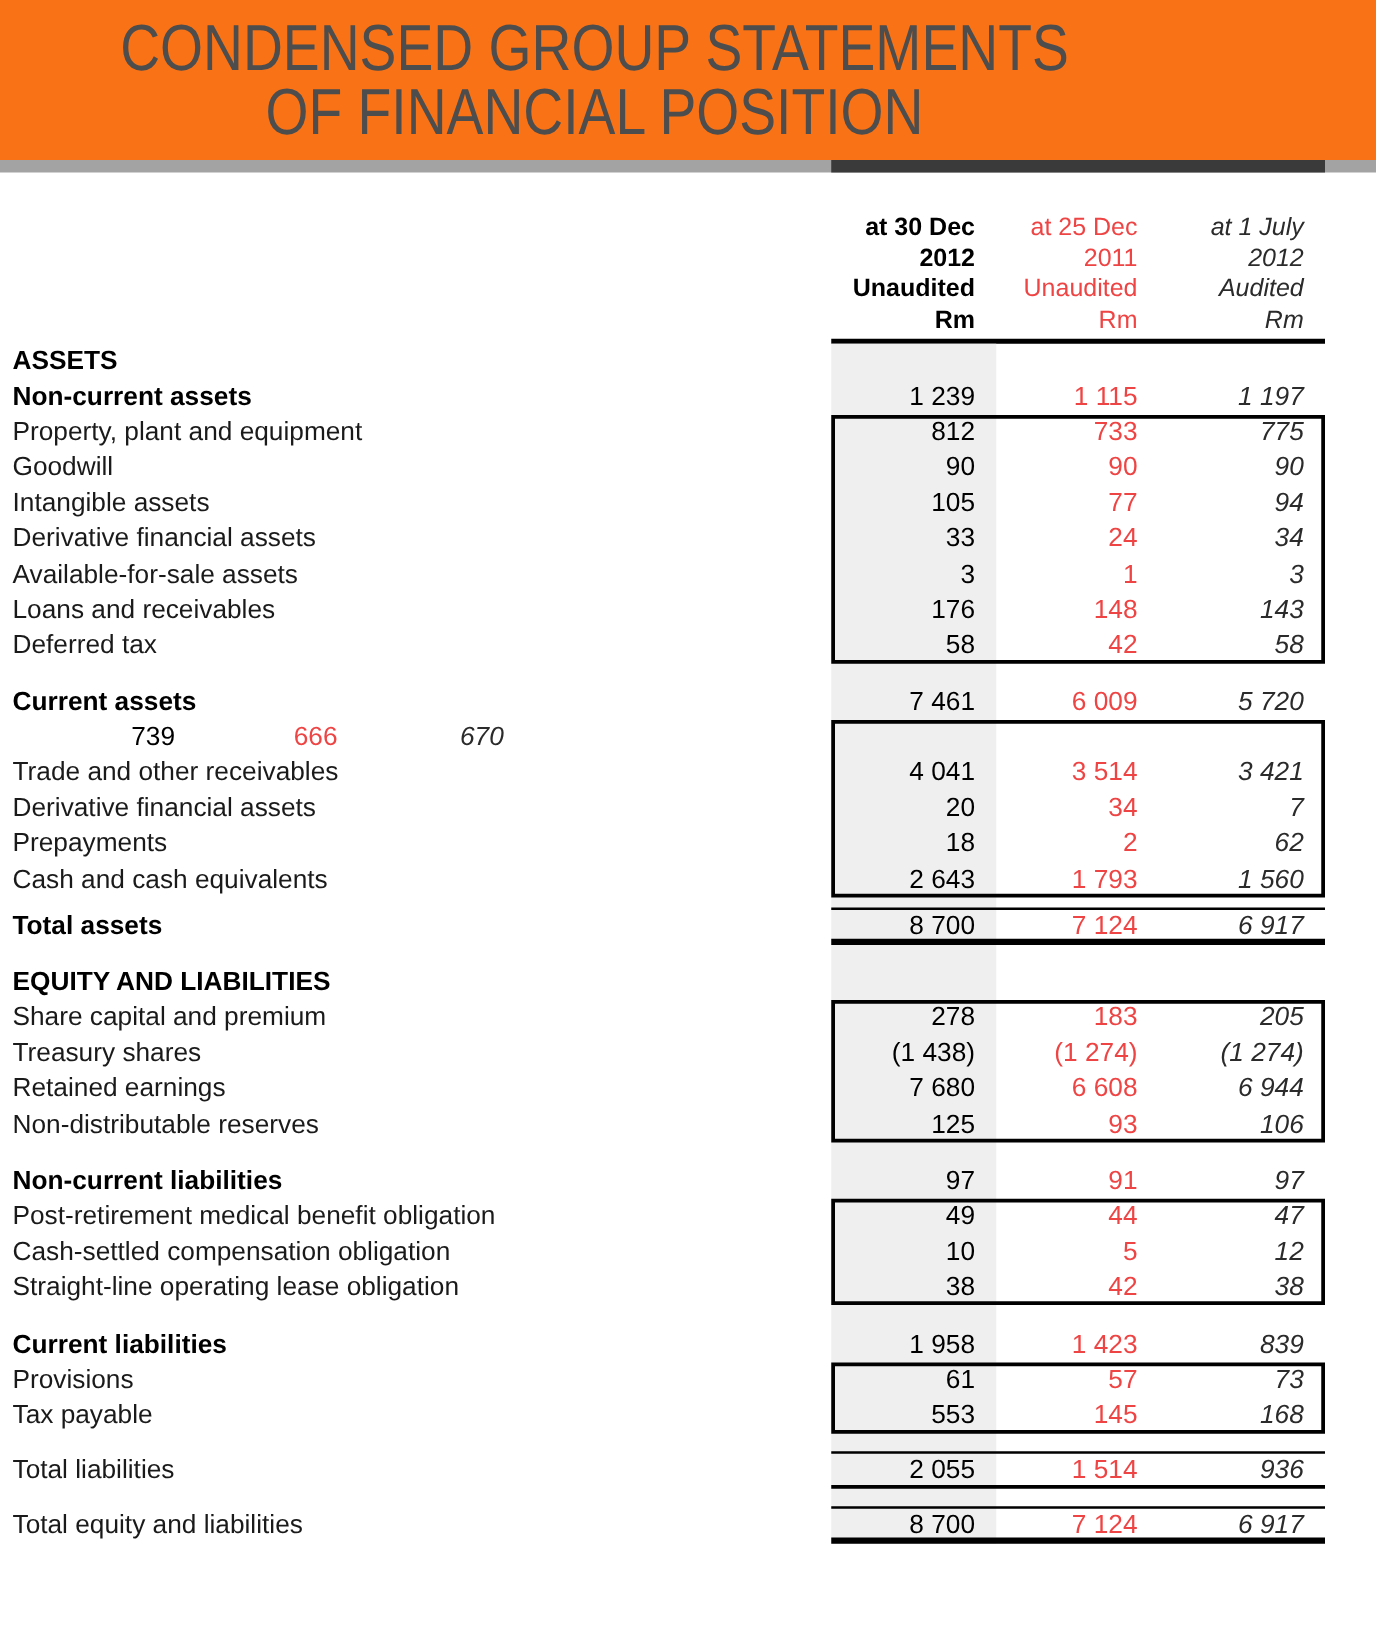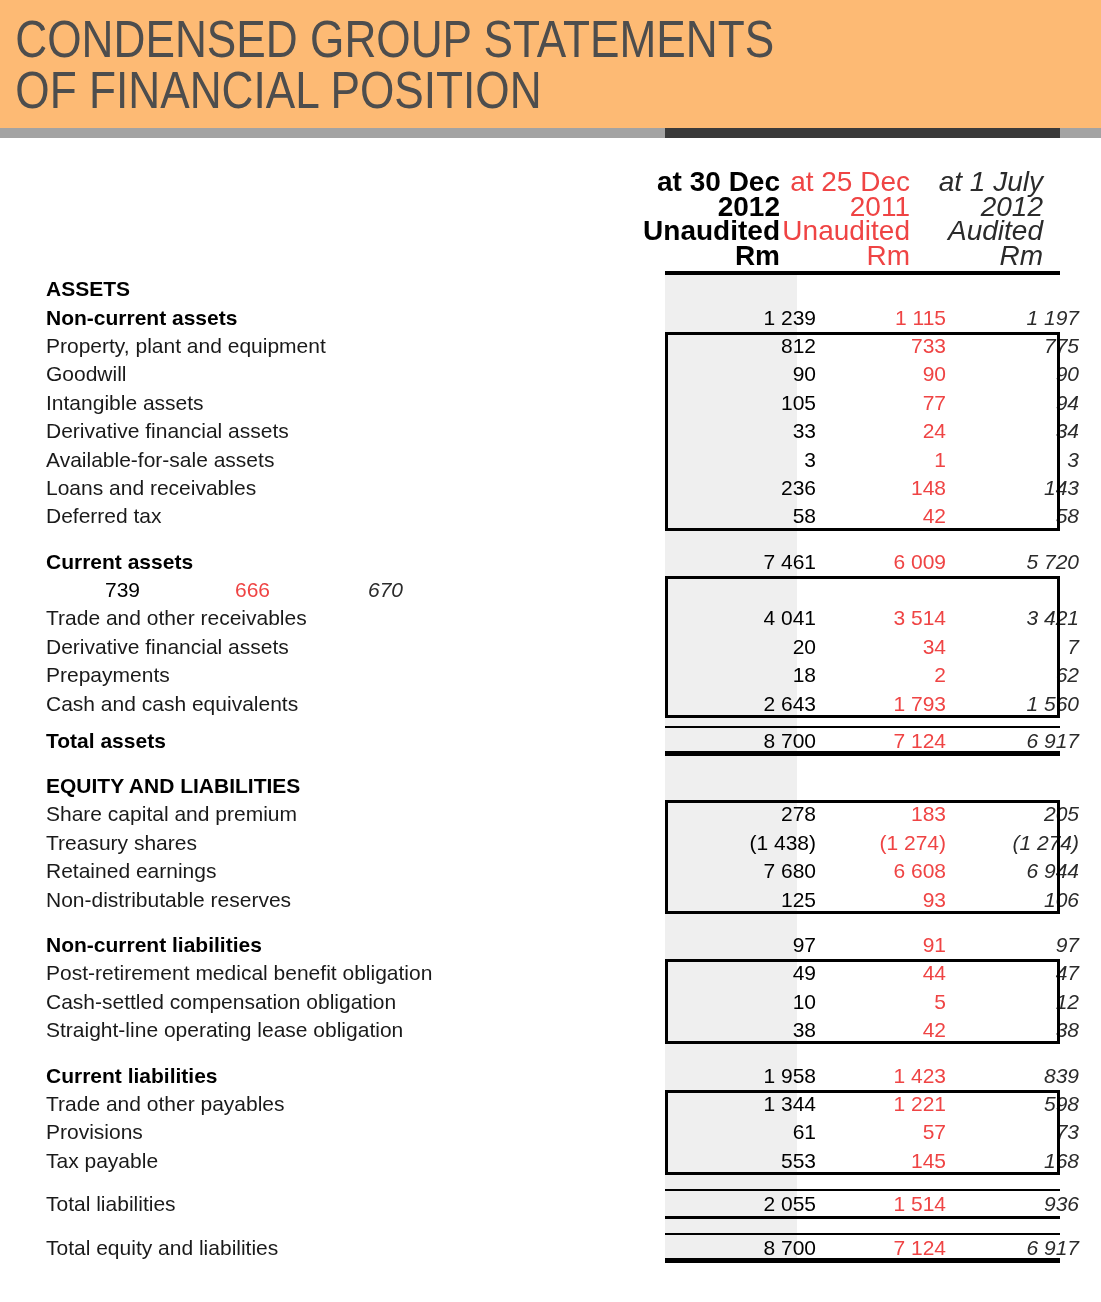--- a/index.html
+++ b/index.html
@@ -1,42 +1,42 @@
 <!DOCTYPE html>
 <html><head>
 <meta charset="utf-8">
 <style>
   html,body{margin:0;padding:0;background:#fff;}
   body{width:1101px;height:1302px;overflow:hidden;
        font-family:"Liberation Sans","DejaVu Sans",sans-serif;
        color:#1a1a1a;-webkit-font-smoothing:antialiased;}
 
   
-  .page-header{width:1101px;height:128px;background:#fdba74;}
+  .page-header{width:1101px;height:128px;background:#f97316;text-align:center;}
   .page-title{padding:14px 0 0 18px;font-size:52px;line-height:51px;
               color:#4d4d4d;font-weight:400;letter-spacing:0px;
               transform:scaleX(0.85);transform-origin:left top;white-space:nowrap;}
   .accent-bar{position:relative;width:1101px;height:10px;background:#a3a3a3;}
   .accent-bar .dark{position:absolute;left:665px;top:0;width:395px;height:10px;background:#3a3a3a;}
 
   
-  .colhead-row{display:flex;padding-top:32px;font-size:28px;line-height:24.5px;}
+  .colhead-row{display:flex;padding-top:32px;font-size:20px;line-height:24.5px;}
   .colhead-row .spacer{width:640px;}
   .colhead{text-align:right;white-space:nowrap;}
   .colhead.c1{width:140px;font-weight:bold;}
   .colhead.c2{width:130px;}
   .colhead.c3{width:133px;}
   .head-rule{margin-left:665px;width:395px;height:4px;background:#000;margin-top:3px;}
 
   
   .tbody{position:relative;width:1101px;}
   .graycol{position:absolute;left:665px;top:0;bottom:0;width:132px;background:#efefef;z-index:0;}
 
   .row{position:relative;z-index:1;display:flex;align-items:center;height:28.4px;font-size:21px;}
-  .lab{width:640px;padding-left:10px;box-sizing:border-box;white-space:nowrap;margin-left:36px;}
+  .lab{width:640px;padding-left:10px;box-sizing:border-box;white-space:nowrap;}
   .cell{text-align:right;white-space:nowrap;}
   .c1{width:140px;font-weight:normal;color:#000;}
   .c2{width:130px;color:#ef4444;}
   .c3{width:133px;color:#2b2b2b;font-style:italic;}
   .row.heading .lab,.row.summary .lab{font-weight:bold;color:#000;}
   .row.total{height:30px;}
   .row.total .lab.b{font-weight:bold;color:#000;}
   .row.total::before{content:"";position:absolute;left:665px;top:0;width:395px;height:2px;background:#000;}
   .row.total::after{content:"";position:absolute;left:665px;bottom:0;width:395px;height:3px;background:#000;}
   .row.total.thick::after{height:5px;}
@@ -120,21 +120,21 @@
           <div class="cell c3">34</div>
         </div>
         <div class="row item">
           <div class="lab">Available-for-sale assets</div>
           <div class="cell c1">3</div>
           <div class="cell c2">1</div>
           <div class="cell c3">3</div>
         </div>
         <div class="row item">
           <div class="lab">Loans and receivables</div>
-          <div class="cell c1">236</div>
+          <div class="cell c1">176</div>
           <div class="cell c2">148</div>
           <div class="cell c3">143</div>
         </div>
         <div class="row item">
           <div class="lab">Deferred tax</div>
           <div class="cell c1">58</div>
           <div class="cell c2">42</div>
           <div class="cell c3">58</div>
         </div>
       </div>
@@ -242,26 +242,20 @@
       </div>
       <div class="gap" style="height: 17px;"></div>
       <div class="row summary">
         <div class="lab b">Current liabilities</div>
         <div class="cell c1">1 958</div>
         <div class="cell c2">1 423</div>
         <div class="cell c3">839</div>
       </div>
       <div class="group">
         <div class="row item">
-          <div class="lab">Trade and other payables</div>
-          <div class="cell c1">1 344</div>
-          <div class="cell c2">1 221</div>
-          <div class="cell c3">598</div>
-        </div>
-        <div class="row item">
           <div class="lab">Provisions</div>
           <div class="cell c1">61</div>
           <div class="cell c2">57</div>
           <div class="cell c3">73</div>
         </div>
         <div class="row item">
           <div class="lab">Tax payable</div>
           <div class="cell c1">553</div>
           <div class="cell c2">145</div>
           <div class="cell c3">168</div>

